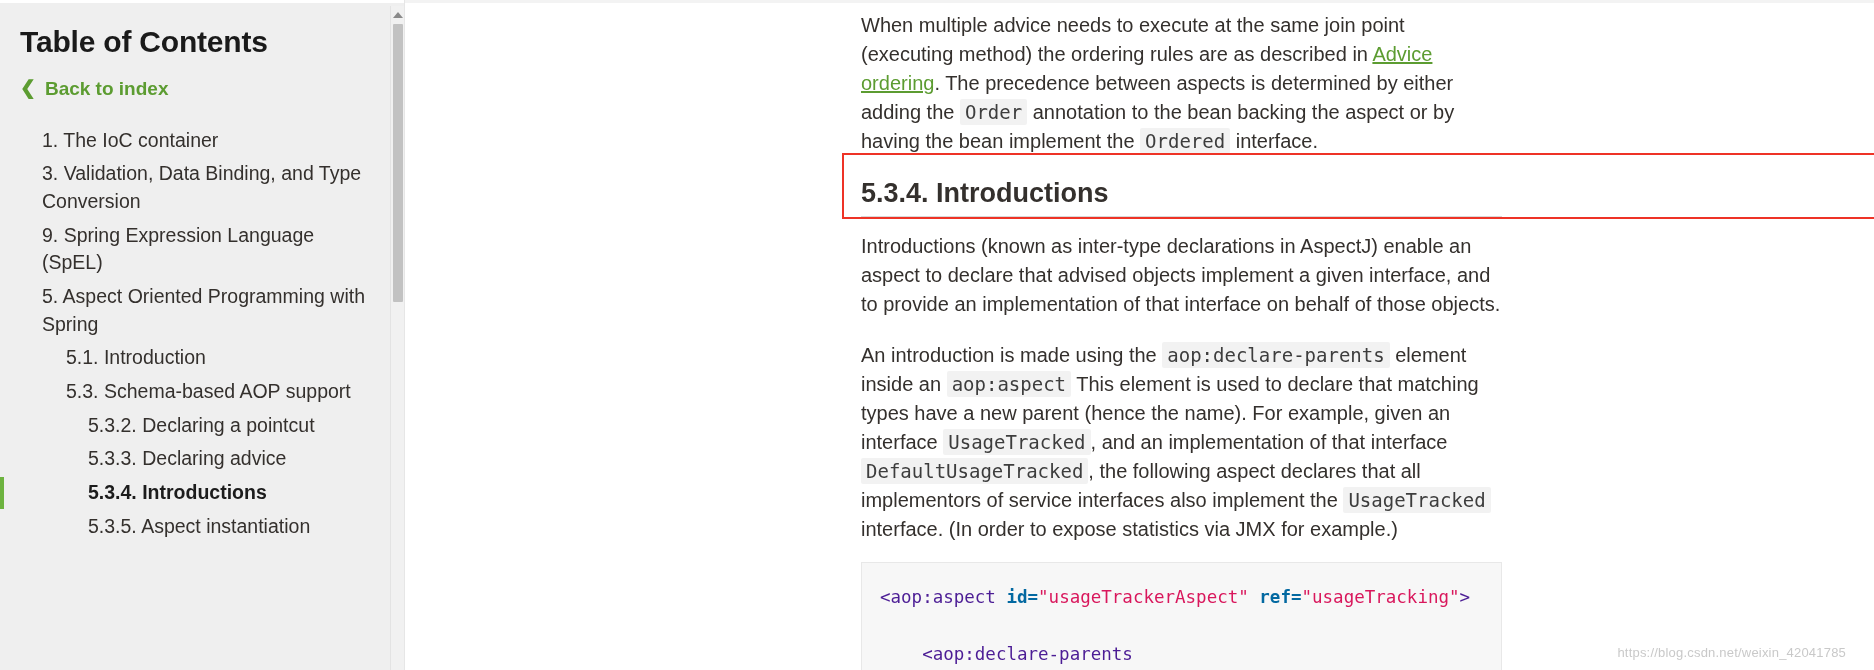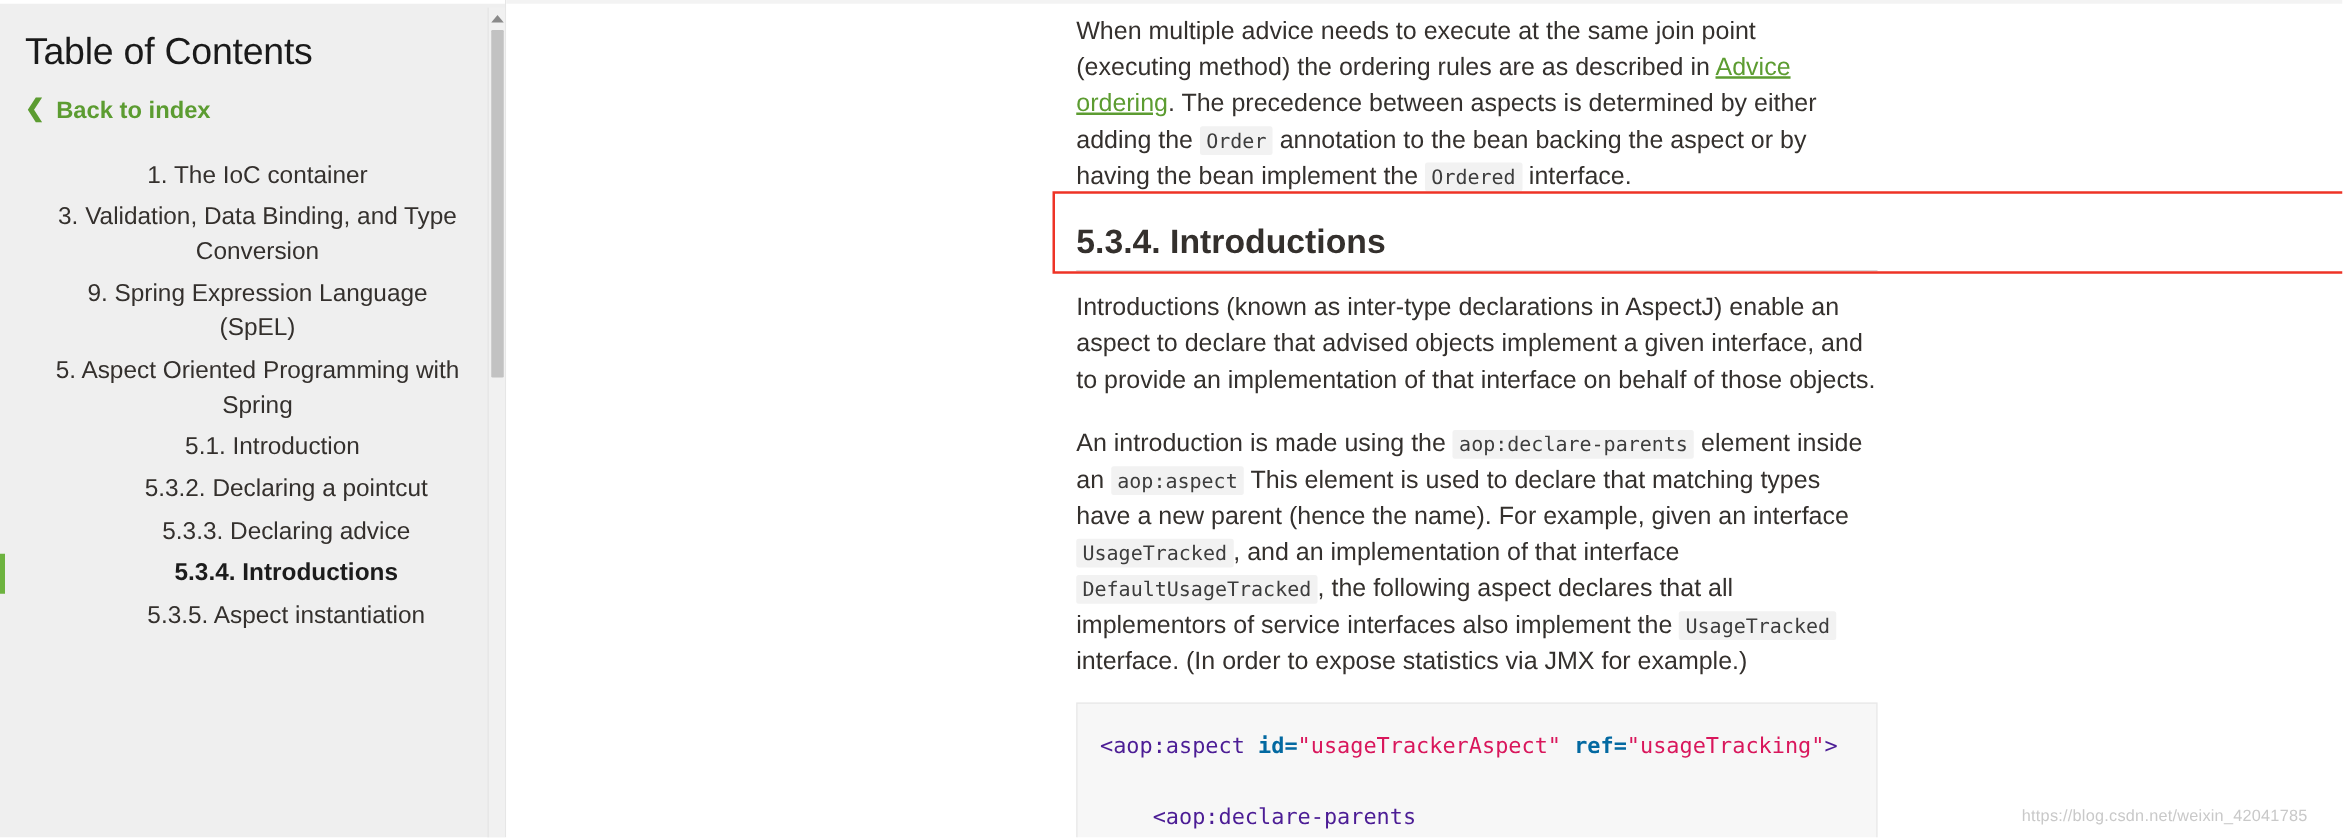--- a/index.html
+++ b/index.html
@@ -32,21 +32,21 @@
     overflow: hidden;
   }
 
   #toc-inner {
     padding: 22px 34px 0 20px;
     height: 100%;
   }
 
   #toc-title {
     font-size: 30px;
-    font-weight: normal;
+    font-weight: bold;
     color: #1a1a1a;
     letter-spacing: -0.2px;
     margin-bottom: 18px;
     line-height: 1.15;
   }
 
   #back-link {
     display: flex;
     align-items: center;
     gap: 9px;
@@ -57,21 +57,21 @@
     cursor: pointer;
   }
   #back-link .chev {
     font-size: 19px;
     line-height: 1;
     font-weight: 700;
     position: relative;
     top: -1px;
   }
 
-  .toc-list { list-style: none; text-align: center; }
+  .toc-list { list-style: none; }
 
   .toc-item {
     position: relative;
     font-size: 19.5px;
     line-height: 1.42;
     color: #34302d;
     padding: 3px 0 3px 0;
     cursor: pointer;
   }
   .toc-item .label { display: block; }
@@ -162,21 +162,21 @@
     text-align: left;
   }
 
   a.doclink {
     color: #5c9c31;
     text-decoration: underline;
   }
 
   code.inline {
     font-family: "DejaVu Sans Mono", monospace;
-    font-size: 16px;
+    font-size: 19px;
     background: #f2f2f2;
     color: #3d3d3d;
     padding: 2px 5px;
     border-radius: 2px;
     white-space: nowrap;
   }
 
   h3.section-heading {
     font-size: 27px;
     font-weight: 600;
@@ -266,20 +266,23 @@
           </li>
           <li class="toc-item lvl-1">
             <span class="label">9. Spring Expression Language (SpEL)</span>
           </li>
           <li class="toc-item lvl-1">
             <span class="label">5. Aspect Oriented Programming with Spring</span>
           </li>
           <li class="toc-item lvl-2">
             <span class="label">5.1. Introduction</span>
           </li>
+          <li class="toc-item lvl-2">
+            <span class="label">5.3. Schema-based AOP support</span>
+          </li>
           <li class="toc-item lvl-3">
             <span class="label">5.3.2. Declaring a pointcut</span>
           </li>
           <li class="toc-item lvl-3">
             <span class="label">5.3.3. Declaring advice</span>
           </li>
           <li class="toc-item lvl-3 active">
             <span class="label">5.3.4. Introductions</span>
           </li>
           <li class="toc-item lvl-3">

